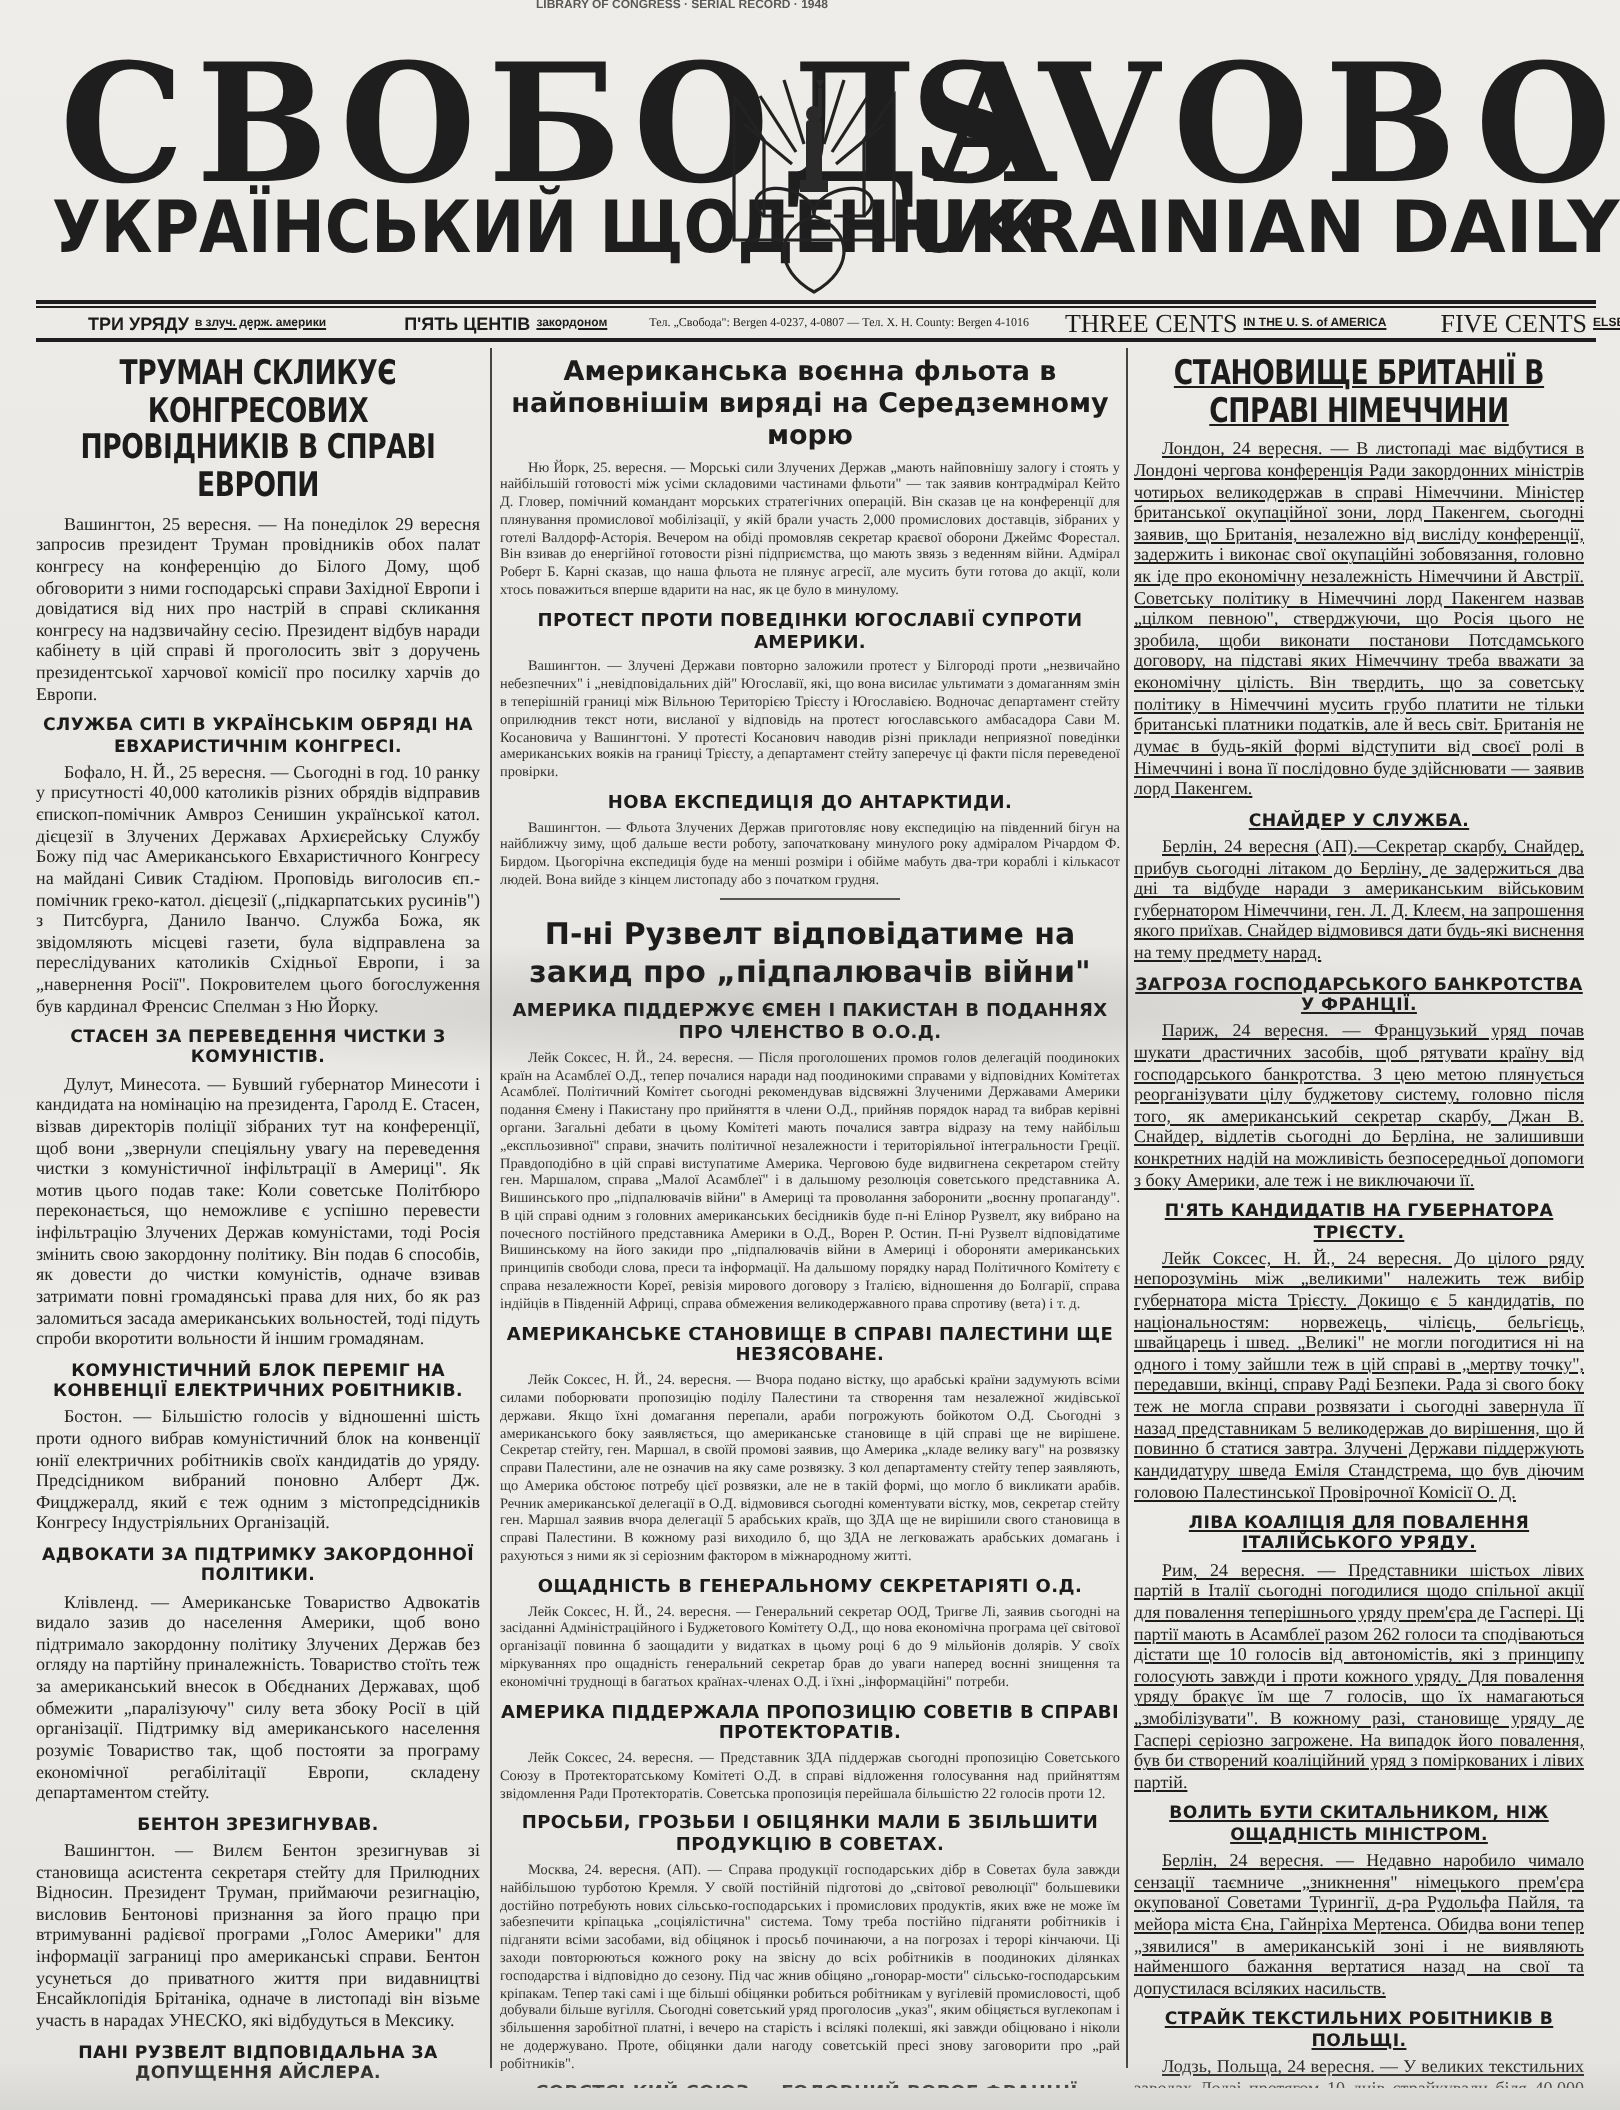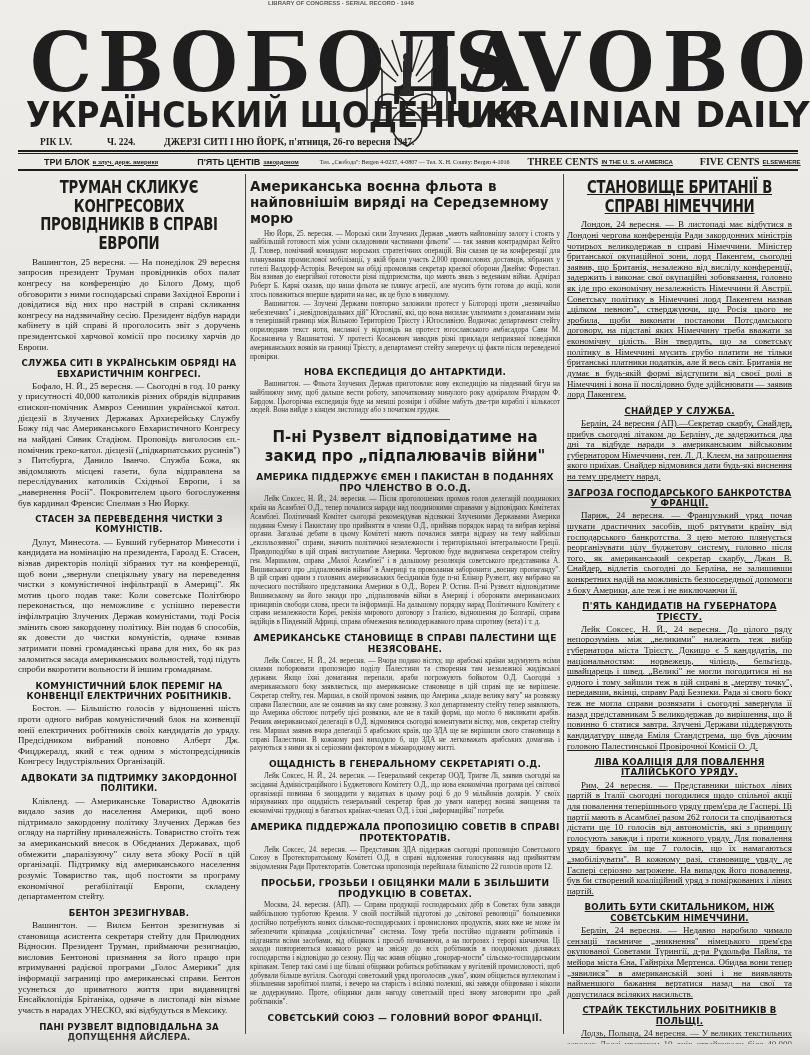--- a/index.html
+++ b/index.html
@@ -46,38 +46,38 @@
   .rule.r2 { top: 153px; height: 1px; }
   .rule.r3 { top: 169px; height: 2px; }
   .price-bar {
     position: absolute; top: 155px; left: 20px; width: 780px; height: 13px;
     display: flex; align-items: center; font-size: 8px; white-space: nowrap;
     font-family: "Liberation Sans", sans-serif;
   }
   .price-bar .big { font-weight: bold; font-size: 9px; margin-left: 36px; }
   .price-bar .small-ul { font-size: 6px; text-decoration: underline; font-weight: bold; margin: 0 3px; }
   .price-bar .tel { font-size: 6px; font-family: "Liberation Serif", serif; margin-left: 18px; }
-  .price-bar .en { font-family: "Liberation Serif", serif; font-weight: bold; font-size: 10px; text-align: right; }
+  .price-bar .en { font-family: "Liberation Serif", serif; font-weight: normal; font-size: 13px; text-align: right; }
 
   
   .col { position: absolute; top: 174px; overflow: hidden; }
   .col-left { left: 18px; width: 222px; height: 870px; }
   .col-mid { left: 250px; width: 310px; height: 870px; }
   .col-right { left: 567px; width: 225px; height: 870px; text-decoration: underline; }
   .vrule { position: absolute; top: 174px; width: 1px; height: 860px; background: #444; }
   .vr1 { left: 245px; }
   .vr2 { left: 563px; }
 
   .headline-main {
     font-family: "DejaVu Sans", sans-serif; font-weight: bold; text-align: center;
     font-size: 17px; line-height: 1.1; transform: scaleX(0.78); letter-spacing: -0.3px;
     margin: 4px -25px 4px -25px;
   }
   .headline-box {
-    font-family: "DejaVu Sans", sans-serif; font-weight: bold; text-align: left;
+    font-family: "DejaVu Sans", sans-serif; font-weight: bold; text-align: center;
     font-size: 13.5px; line-height: 1.2; margin: 4px 0 3px 0;
   }
   .headline-roosevelt {
     font-family: "DejaVu Sans", sans-serif; font-weight: bold; text-align: center;
     font-size: 15px; line-height: 1.25; margin: 8px 0 3px 0;
   }
   .subhead {
     font-family: "DejaVu Sans", sans-serif; font-weight: bold; text-align: center;
     font-size: 8.6px; line-height: 1.2; margin: 6px 0 2px 0; letter-spacing: .2px;
   }
@@ -129,34 +129,27 @@
 
       <g fill="#2a2a2a">
         <rect x="41" y="30" width="8" height="32" rx="2"></rect>
         <circle cx="45" cy="27" r="4"></circle>
         <rect x="47" y="14" width="2" height="14"></rect>
         <polygon points="46,10 50,10 48,14"></polygon>
         <rect x="38" y="60" width="14" height="6"></rect>
       </g>
     </svg>
 
-    <div class="dateline dl-left">
-      <span>РІК LV.</span>
-      <span class="dl-sp" style="width:30px"></span>
-      <span>Ч. 224.</span>
-      <span class="dl-sp" style="width:24px"></span>
-      <span>ДЖЕРЗІ СИТІ І НЮ ЙОРК, п'ятниця, 26-го вересня 1947.</span>
-    </div>
   </div>
 
   <div class="rule r1"></div>
   <div class="rule r2"></div>
 
   <div class="price-bar">
-    <span class="big" style="margin-left:24px">ТРИ БЛОК</span>
+    <span class="big" style="margin-left:24px">ТРИ УРЯДУ</span>
     <span class="small-ul">в злуч. держ. америки</span>
     <span class="big">П'ЯТЬ ЦЕНТІВ</span>
     <span class="small-ul">закордоном</span>
     <span class="tel">Тел. „Свобода": Bergen 4-0237, 4-0807 — Тел. Х. Н. County: Bergen 4-1016</span>
     <span class="en" style="margin-left:18px">THREE CENTS</span>
     <span class="small-ul">IN THE U. S. of AMERICA</span>
     <span class="en" style="margin-left:24px">FIVE CENTS</span>
     <span class="small-ul">ELSEWHERE</span>
   </div>
   <div class="rule r3"></div>
@@ -179,20 +172,21 @@
     <div class="subhead">БЕНТОН ЗРЕЗИГНУВАВ.</div>
     <p class="body">Вашингтон. — Вилєм Бентон зрезигнував зі становища асистента секретаря стейту для Прилюдних Відносин. Президент Труман, приймаючи резигнацію, висловив Бентонові признання за його працю при втримуванні радієвої програми „Голос Америки" для інформації заграниці про американські справи. Бентон усунеться до приватного життя при видавництві Енсайклопідія Брітаніка, одначе в листопаді він візьме участь в нарадах УНЕСКО, які відбудуться в Мексику.</p>
     <div class="subhead">ПАНІ РУЗВЕЛТ ВІДПОВІДАЛЬНА ЗА ДОПУЩЕННЯ АЙСЛЕРА.</div>
 
   </div>
 
   <div class="col col-mid">
     <div class="headline-box">Американська воєнна фльота в найповнішім виряді на Середземному морю</div>
     <p class="body small">Ню Йорк, 25. вересня. — Морські сили Злучених Держав „мають найповнішу залогу і стоять у найбільшій готовості між усіми складовими частинами фльоти" — так заявив контрадмірал Кейто Д. Гловер, помічний командант морських стратегічних операцій. Він сказав це на конференції для плянування промислової мобілізації, у якій брали участь 2,000 промислових доставців, зібраних у готелі Валдорф-Асторія. Вечером на обіді промовляв секретар краєвої оборони Джеймс Форестал. Він взивав до енергійної готовости різні підприємства, що мають звязь з веденням війни. Адмірал Роберт Б. Карні сказав, що наша фльота не плянує агресії, але мусить бути готова до акції, коли хтось поважиться вперше вдарити на нас, як це було в минулому.</p>
 
+    <div class="subhead wide">ПРОТЕСТ ПРОТИ ПОВЕДІНКИ ЮГОСЛАВІЇ СУПРОТИ АМЕРИКИ.</div>
     <p class="body small">Вашингтон. — Злучені Держави повторно заложили протест у Білгороді проти „незвичайно небезпечних" і „невідповідальних дій" Югославії, які, що вона висилає ультимати з домаганням змін в теперішній границі між Вільною Територією Трієсту і Югославією. Водночас департамент стейту оприлюднив текст ноти, висланої у відповідь на протест югославського амбасадора Сави М. Косановича у Вашингтоні. У протесті Косанович наводив різні приклади неприязної поведінки американських вояків на границі Трієсту, а департамент стейту заперечує ці факти після переведеної провірки.</p>
     <div class="subhead wide">НОВА ЕКСПЕДИЦІЯ ДО АНТАРКТИДИ.</div>
     <p class="body small">Вашингтон. — Фльота Злучених Держав приготовляє нову експедицію на південний бігун на найближчу зиму, щоб дальше вести роботу, започатковану минулого року адміралом Річардом Ф. Бирдом. Цьогорічна експедиція буде на менші розміри і обійме мабуть два-три кораблі і кількасот людей. Вона вийде з кінцем листопаду або з початком грудня.</p>
     <div class="short-rule"></div>
     <div class="headline-roosevelt">П-ні Рузвелт відповідатиме на закид про „підпалювачів війни"</div>
     <div class="subhead wide">АМЕРИКА ПІДДЕРЖУЄ ЄМЕН І ПАКИСТАН В ПОДАННЯХ ПРО ЧЛЕНСТВО В О.О.Д.</div>
     <p class="body small">Лейк Соксес, Н. Й., 24. вересня. — Після проголошених промов голов делегацій поодиноких країн на Асамблеї О.Д., тепер почалися наради над поодинокими справами у відповідних Комітетах Асамблеї. Політичний Комітет сьогодні рекомендував відсвяжні Злученими Державами Америки подання Ємену і Пакистану про прийняття в члени О.Д., прийняв порядок нарад та вибрав керівні органи. Загальні дебати в цьому Комітеті мають почалися завтра відразу на тему найбільш „експльозивної" справи, значить політичної незалежности і територіяльної інтегральности Греції. Правдоподібно в цій справі виступатиме Америка. Черговою буде видвигнена секретаром стейту ген. Маршалом, справа „Малої Асамблеї" і в дальшому резолюція советського представника А. Вишинського про „підпалювачів війни" в Америці та проволання заборонити „воєнну пропаганду". В цій справі одним з головних американських бесідників буде п-ні Елінор Рузвелт, яку вибрано на почесного постійного представника Америки в О.Д., Ворен Р. Остин. П-ні Рузвелт відповідатиме Вишинському на його закиди про „підпалювачів війни в Америці і обороняти американських принципів свободи слова, преси та інформації. На дальшому порядку нарад Політичного Комітету є справа незалежности Кореї, ревізія мирового договору з Італією, відношення до Болгарії, справа індійців в Південній Африці, справа обмежения великодержавного права спротиву (вета) і т. д.</p>
     <div class="subhead wide">АМЕРИКАНСЬКЕ СТАНОВИЩЕ В СПРАВІ ПАЛЕСТИНИ ЩЕ НЕЗЯСОВАНЕ.</div>
     <p class="body small">Лейк Соксес, Н. Й., 24. вересня. — Вчора подано вістку, що арабські країни задумують всіми силами поборювати пропозицію поділу Палестини та створення там незалежної жидівської держави. Якщо їхні домагання перепали, араби погрожують бойкотом О.Д. Сьогодні з американського боку заявляється, що американське становище в цій справі ще не вирішене. Секретар стейту, ген. Маршал, в своїй промові заявив, що Америка „кладе велику вагу" на розвязку справи Палестини, але не означив на яку саме розвязку. З кол департаменту стейту тепер заявляють, що Америка обстоює потребу цієї розвязки, але не в такій формі, що могло б викликати арабів. Речник американської делегації в О.Д. відмовився сьогодні коментувати вістку, мов, секретар стейту ген. Маршал заявив вчора делегації 5 арабських країв, що ЗДА ще не вирішили свого становища в справі Палестини. В кожному разі виходило б, що ЗДА не легковажать арабських домагань і рахуються з ними як зі серіозним фактором в міжнародному житті.</p>
     <div class="subhead wide">ОЩАДНІСТЬ В ГЕНЕРАЛЬНОМУ СЕКРЕТАРІЯТІ О.Д.</div>
@@ -210,21 +204,21 @@
     <p class="body">Лондон, 24 вересня. — В листопаді має відбутися в Лондоні чергова конференція Ради закордонних міністрів чотирьох великодержав в справі Німеччини. Міністер британської окупаційної зони, лорд Пакенгем, сьогодні заявив, що Британія, незалежно від висліду конференції, задержить і виконає свої окупаційні зобовязання, головно як іде про економічну незалежність Німеччини й Австрії. Советську політику в Німеччині лорд Пакенгем назвав „цілком певною", стверджуючи, що Росія цього не зробила, щоби виконати постанови Потсдамського договору, на підставі яких Німеччину треба вважати за економічну цілість. Він твердить, що за советську політику в Німеччині мусить грубо платити не тільки британські платники податків, але й весь світ. Британія не думає в будь-якій формі відступити від своєї ролі в Німеччині і вона її послідовно буде здійснювати — заявив лорд Пакенгем.</p>
 
     <div class="subhead">СНАЙДЕР У СЛУЖБА.</div>
     <p class="body">Берлін, 24 вересня (АП).—Секретар скарбу, Снайдер, прибув сьогодні літаком до Берліну, де задержиться два дні та відбуде наради з американським військовим губернатором Німеччини, ген. Л. Д. Клеєм, на запрошення якого приїхав. Снайдер відмовився дати будь-які виснення на тему предмету нарад.</p>
     <div class="subhead">ЗАГРОЗА ГОСПОДАРСЬКОГО БАНКРОТСТВА У ФРАНЦІЇ.</div>
     <p class="body">Париж, 24 вересня. — Французький уряд почав шукати драстичних засобів, щоб рятувати країну від господарського банкротства. З цею метою плянується реорганізувати цілу буджетову систему, головно після того, як американський секретар скарбу, Джан В. Снайдер, відлетів сьогодні до Берліна, не залишивши конкретних надій на можливість безпосередньої допомоги з боку Америки, але теж і не виключаючи її.</p>
     <div class="subhead">П'ЯТЬ КАНДИДАТІВ НА ГУБЕРНАТОРА ТРІЄСТУ.</div>
     <p class="body">Лейк Соксес, Н. Й., 24 вересня. До цілого ряду непорозумінь між „великими" належить теж вибір губернатора міста Трієсту. Докищо є 5 кандидатів, по національностям: норвежець, чілієць, бельгієць, швайцарець і швед. „Великі" не могли погодитися ні на одного і тому зайшли теж в цій справі в „мертву точку", передавши, вкінці, справу Раді Безпеки. Рада зі свого боку теж не могла справи розвязати і сьогодні завернула її назад представникам 5 великодержав до вирішення, що й повинно б статися завтра. Злучені Держави піддержують кандидатуру шведа Еміля Стандстрема, що був діючим головою Палестинської Провірочної Комісії О. Д.</p>
     <div class="subhead">ЛІВА КОАЛІЦІЯ ДЛЯ ПОВАЛЕННЯ ІТАЛІЙСЬКОГО УРЯДУ.</div>
     <p class="body">Рим, 24 вересня. — Представники шістьох лівих партій в Італії сьогодні погодилися щодо спільної акції для повалення теперішнього уряду прем'єра де Гаспері. Ці партії мають в Асамблеї разом 262 голоси та сподіваються дістати ще 10 голосів від автономістів, які з принципу голосують завжди і проти кожного уряду. Для повалення уряду бракує їм ще 7 голосів, що їх намагаються „змобілізувати". В кожному разі, становище уряду де Гаспері серіозно загрожене. На випадок його повалення, був би створений коаліційний уряд з поміркованих і лівих партій.</p>
-    <div class="subhead">ВОЛИТЬ БУТИ СКИТАЛЬНИКОМ, НІЖ СОВЄТСЬКИМ НІМЕЧЧИНИ.</div>
+    <div class="subhead">ВОЛИТЬ БУТИ СКИТАЛЬНИКОМ, НІЖ ОЩАДНІСТЬ МІНІСТРОМ.</div>
     <p class="body">Берлін, 24 вересня. — Недавно наробило чимало сензації таємниче „зникнення" німецького прем'єра окупованої Советами Турингії, д-ра Рудольфа Пайля, та мейора міста Єна, Гайнріха Мертенса. Обидва вони тепер „зявилися" в американській зоні і не виявляють найменшого бажання вертатися назад на свої та допустилася всіляких насильств.</p>
     <div class="subhead">СТРАЙК ТЕКСТИЛЬНИХ РОБІТНИКІВ В ПОЛЬЩІ.</div>
     <p class="body">Лодзь, Польща, 24 вересня. — У великих текстильних заводах Лодзі протягом 10 днів страйкували біля 40,000 робітників, виступаючи проти введених урядом нових продукційних метод. Властям пощастило страйк зламати; більшість робітників вернулися до праці і ще тільки біля 5,000 продовжують страйкувати. Для заломання страйку уряд використав поліцію, яка виарештувала провідників страйку бо допустилися всіляких насильств.</p>
 
   </div>
 
   <div class="smudge" style="left:0;top:470px;width:810px;height:70px;"></div>
   <div class="footer-fade"></div>
 </div>
 

